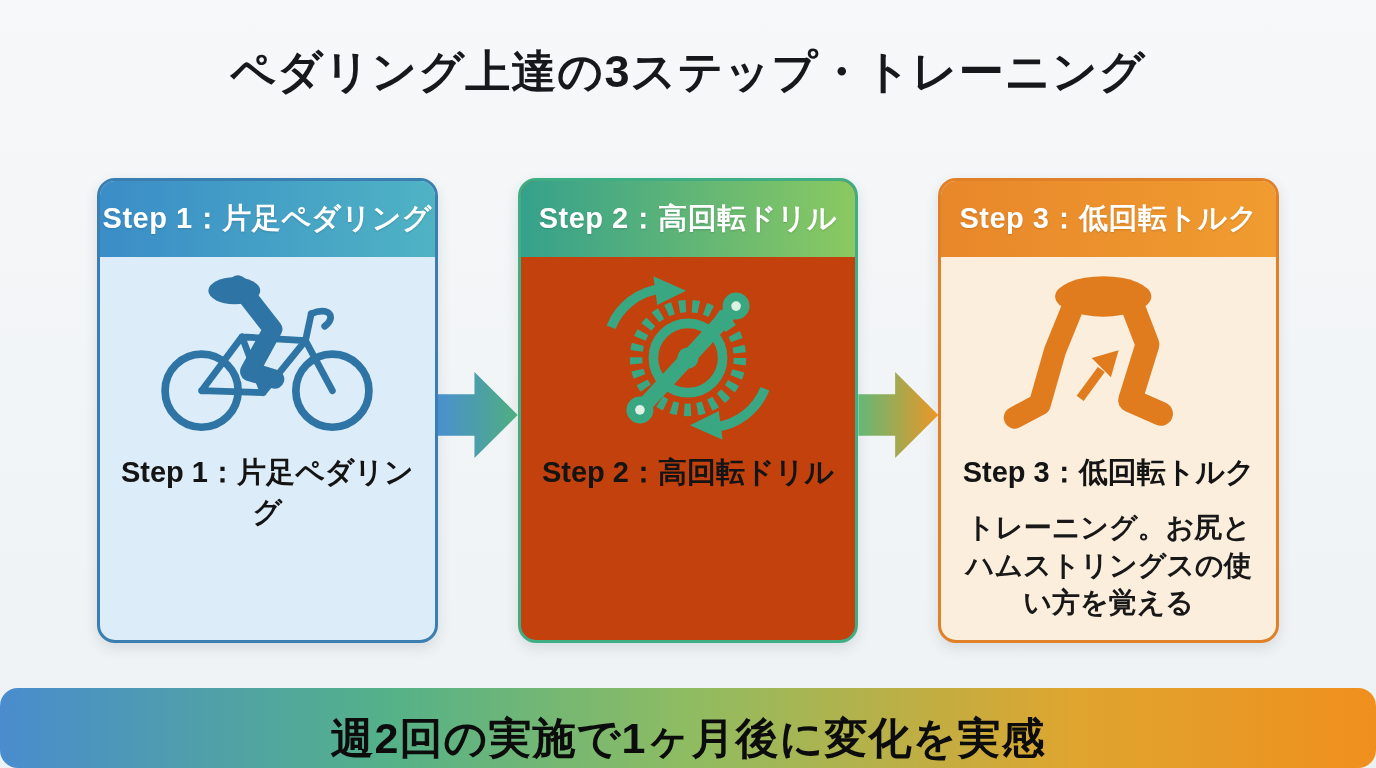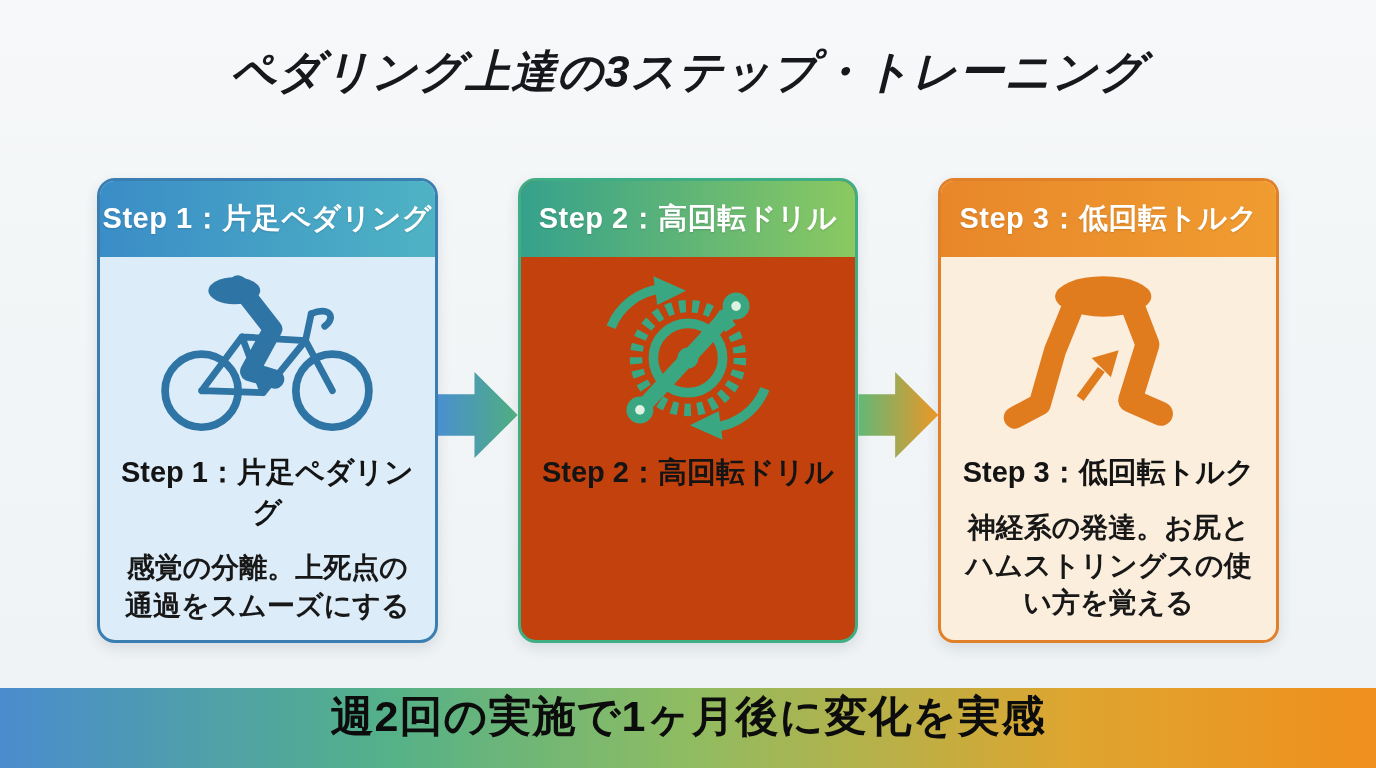--- a/index.html
+++ b/index.html
@@ -6,21 +6,20 @@
   body{
     width:1376px;height:768px;position:relative;overflow:hidden;
     background:linear-gradient(180deg,#f6f8f9 0%,#eef2f4 100%);
     font-family:"Liberation Sans","DejaVu Sans",sans-serif;
     -webkit-font-smoothing:antialiased;
   }
   .page-title{
     position:absolute;top:42px;left:0;width:100%;
     text-align:center;font-size:45px;font-weight:800;color:#16181b;
     letter-spacing:1px;
-    font-style:italic;
   }
   .cards-row{
     position:absolute;top:178px;left:0;right:0;
     padding:0 97px;display:flex;justify-content:space-between;
   }
   .step-card{
     width:362px;height:465px;border-radius:18px;overflow:hidden;
     box-shadow:0 5px 14px rgba(30,50,70,.12);
     display:flex;flex-direction:column;box-sizing:border-box;
     border:3px solid transparent;background:#fff;
@@ -38,35 +37,35 @@
   .step-title{font-size:29px;font-weight:800;color:#141414;margin-top:4px;text-align:center;}
   .step-desc{
     font-size:28px;font-weight:700;color:#181818;text-align:center;
     line-height:1.34;margin-top:16px;max-width:300px;
   }
   
   .step-blue  {border-color:#3b7fb2;background:#dcecf8;}
   .step-blue  .step-header{background:linear-gradient(90deg,#3a8dc7,#4fb3c4);}
   .step-green {border-color:#3fae85;background:#c2410c;}
   .step-green .step-header{background:linear-gradient(90deg,#35a18c,#8bc961);}
-  .step-orange{border-color:#e0812a;background:#fbeedd;border-radius:16px;}
+  .step-orange{border-color:#e0812a;background:#fbeedd;}
   .step-orange .step-header{background:linear-gradient(90deg,#e8872a,#f09c30);}
 
   .arrow-slot{flex:1;display:flex;justify-content:center;align-items:flex-start;margin-top:194px;}
   .flow-arrow{
     width:80px;height:86px;
     clip-path:polygon(0 26%,46% 26%,46% 0,100% 50%,46% 100%,46% 74%,0 74%);
   }
   .flow-arrow.a1{background:linear-gradient(90deg,#4a90cf,#4fae7f);}
   .flow-arrow.a2{background:linear-gradient(90deg,#62b877,#eb9726);}
 
   .footer-banner{
     position:absolute;left:0;bottom:0;width:100%;height:80px;
     background:linear-gradient(90deg,#4a8cce 0%,#54b189 28%,#8fbc62 50%,#dfa52f 78%,#f08f1e 100%);
-    display:flex;align-items:flex-start;justify-content:center;
+    display:flex;align-items:flex-end;justify-content:center;border-radius:18px;
   }
   .footer-text{font-size:43px;font-weight:800;color:#0c0c0c;letter-spacing:1px;}
 </style>
 </head>
 <body>
 
 <div class="page-title">ペダリング上達の3ステップ・トレーニング</div>
 
 <div class="cards-row">
 
@@ -79,21 +78,20 @@
           <circle cx="198" cy="124" r="38"></circle>
         </g>
         <g stroke="#2e74a4" fill="none" stroke-width="7" stroke-linecap="round" stroke-linejoin="round">
           <path d="M62,124 L126,126 M62,124 L104,68 M126,126 L104,68 M104,68 L170,72 M170,72 L126,126 M170,72 L198,124 M170,72 L176,44"></path>
           <path d="M176,44 C194,36 203,47 190,57"></path>
         </g>
         <ellipse cx="96" cy="20" rx="27" ry="14" fill="#2e74a4"></ellipse>
         <path d="M100,14 L136,60 L112,104 L138,112" stroke="#2e74a4" stroke-width="20" fill="none" stroke-linecap="round" stroke-linejoin="round"></path>
       </svg>
       <div class="step-title">Step 1：片足ペダリング</div>
-      <div class="step-desc">感覚の分離。上死点の通過をスムーズにする</div>
     </div>
   </div>
 
   <div class="arrow-slot">
     <div class="flow-arrow a1"></div>
   </div>
 
   <div class="step-card step-green">
     <div class="step-header">Step 2：高回転ドリル</div>
     <div class="step-body">
@@ -125,21 +123,21 @@
     <div class="step-header">Step 3：低回転トルク</div>
     <div class="step-body">
       <svg class="step-icon" viewBox="0 0 260 180">
         <ellipse cx="124" cy="26" rx="50" ry="21" fill="#e07c1e"></ellipse>
         <path d="M96,28 L74,82 L58,138 L32,152" stroke="#e07c1e" stroke-width="23" fill="none" stroke-linecap="round" stroke-linejoin="round"></path>
         <path d="M150,24 L170,76 L152,134 L184,148" stroke="#e07c1e" stroke-width="25" fill="none" stroke-linecap="round" stroke-linejoin="round"></path>
         <line x1="100" y1="132" x2="122" y2="102" stroke="#e07c1e" stroke-width="9"></line>
         <polygon points="112,90 140,82 132,110" fill="#e07c1e"></polygon>
       </svg>
       <div class="step-title">Step 3：低回転トルク</div>
-      <div class="step-desc">神経系の発達。お尻とハムストリングスの使い方を覚える</div>
+      <div class="step-desc">トレーニング。お尻とハムストリングスの使い方を覚える</div>
     </div>
   </div>
 
 </div>
 
 <div class="footer-banner">
   <div class="footer-text">週2回の実施で1ヶ月後に変化を実感</div>
 </div>
 
 </body></html>

